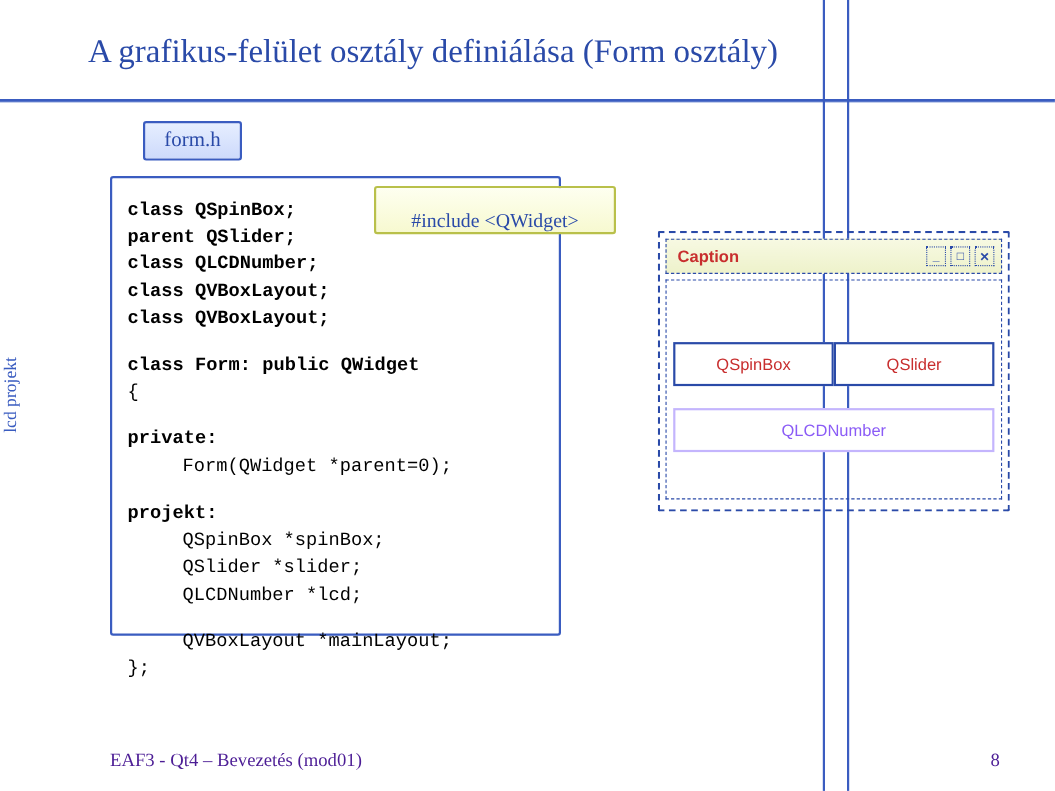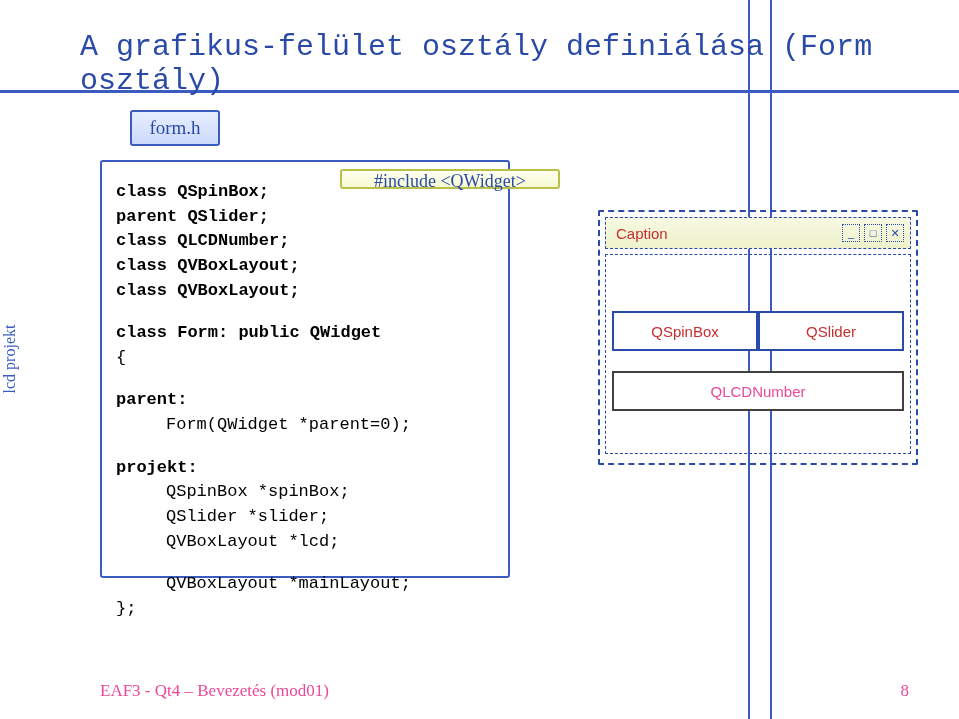--- a/index.html
+++ b/index.html
@@ -17,21 +17,21 @@
     width: 959px;
     height: 719px;
   }
   .title {
     position: absolute;
     top: 30px;
     left: 80px;
     right: 60px;
     color: #2a4aa8;
     font-size: 30px;
-    font-family: Liberation Mono, monospace;
+    font-family: Liberation Serif, serif;
   }
   .top-border {
     position: absolute;
     top: 90px;
     left: 0;
     right: 0;
     height: 3px;
     background: linear-gradient(to bottom, #3a5cc0 0%, #3a5cc0 50%, transparent 50%);
     border-top: 2px solid #3a5cc0;
     border-bottom: 1px solid #3a5cc0;
@@ -94,26 +94,26 @@
     color: #000;
   }
   .bold { font-weight: bold; }
   .blue { color: #2a4aa8; }
   .indent1 { padding-left: 50px; }
   .include-box {
     position: absolute;
     top: 169px;
     left: 340px;
     width: 220px;
-    height: 20px;
+    height: 44px;
     background: linear-gradient(to bottom, #fefff0, #f7f9d0);
     border: 2px solid #b9c04a;
     border-radius: 3px;
     display: flex;
-    align-items: flex-start;
+    align-items: flex-end;
     justify-content: center;
   }
   .include-text {
     color: #2a4aa8;
     font-family: 'Times New Roman', serif;
     font-size: 18px;
   }
   .window-mock {
     position: absolute;
     top: 210px;
@@ -125,20 +125,21 @@
   }
   .titlebar {
     margin: 5px;
     height: 32px;
     background: linear-gradient(to bottom, #f7f9e2, #eef2cb);
     border: 1.5px dashed #2a4aa8;
     display: flex;
     align-items: center;
     padding: 0 6px 0 10px;
     justify-content: space-between;
+    font-weight: bold;
   }
   .caption-text {
     color: #c82e2e;
     font-family: Verdana, Arial, sans-serif;
     font-size: 15px;
   }
   .win-buttons {
     display: flex;
     gap: 4px;
   }
@@ -172,38 +173,38 @@
     align-items: center;
     justify-content: center;
     color: #c82e2e;
     font-family: Verdana, Arial, sans-serif;
     font-size: 15px;
     background: #fff;
   }
   .lcd-box {
     margin-top: 20px;
     height: 40px;
-    border: 2px solid #404040;
-    display: flex;
-    align-items: center;
-    justify-content: center;
-    color: #ec4899;
+    border: 2px solid #c4b5fd;
+    display: flex;
+    align-items: center;
+    justify-content: center;
+    color: #8b5cf6;
     font-family: Verdana, Arial, sans-serif;
     font-size: 15px;
     background: #fff;
   }
   .footer {
     position: absolute;
     bottom: 18px;
     left: 100px;
     right: 50px;
     display: flex;
     justify-content: space-between;
     font-family: 'Times New Roman', serif;
-    color: #ec4899;
+    color: #4c1d95;
     font-size: 17px;
   }
 </style>
 </head>
 <body>
 
 <div class="slide">
   <div class="top-border"></div>
   <div class="vline1"></div>
   <div class="vline2"></div>
@@ -217,27 +218,27 @@
   <div class="code-box">
     <div><span class="bold">class QSpinBox;</span></div>
     <div><span class="bold">parent QSlider;</span></div>
     <div><span class="bold">class QLCDNumber;</span></div>
     <div><span class="bold">class QVBoxLayout;</span></div>
     <div><span class="bold">class QVBoxLayout;</span></div>
     <div style="height:18px"></div>
     <div><span class="bold">class Form: public QWidget</span></div>
     <div><span>{</span></div>
     <div style="height:18px"></div>
-    <div><span class="bold">parent:</span></div>
+    <div><span class="bold">private:</span></div>
     <div class="indent1"><span>Form(QWidget *parent=0);</span></div>
     <div style="height:18px"></div>
     <div><span class="bold">projekt:</span></div>
     <div class="indent1"><span>QSpinBox *spinBox;</span></div>
     <div class="indent1"><span>QSlider *slider;</span></div>
-    <div class="indent1"><span>QVBoxLayout *lcd;</span></div>
+    <div class="indent1"><span>QLCDNumber *lcd;</span></div>
     <div style="height:18px"></div>
     <div class="indent1"><span>QVBoxLayout *mainLayout;</span></div>
     <div><span>};</span></div>
   </div>
 
   <div class="include-box">
     <span class="include-text">#include &lt;QWidget&gt;</span>
   </div>
 
   <div class="window-mock">

